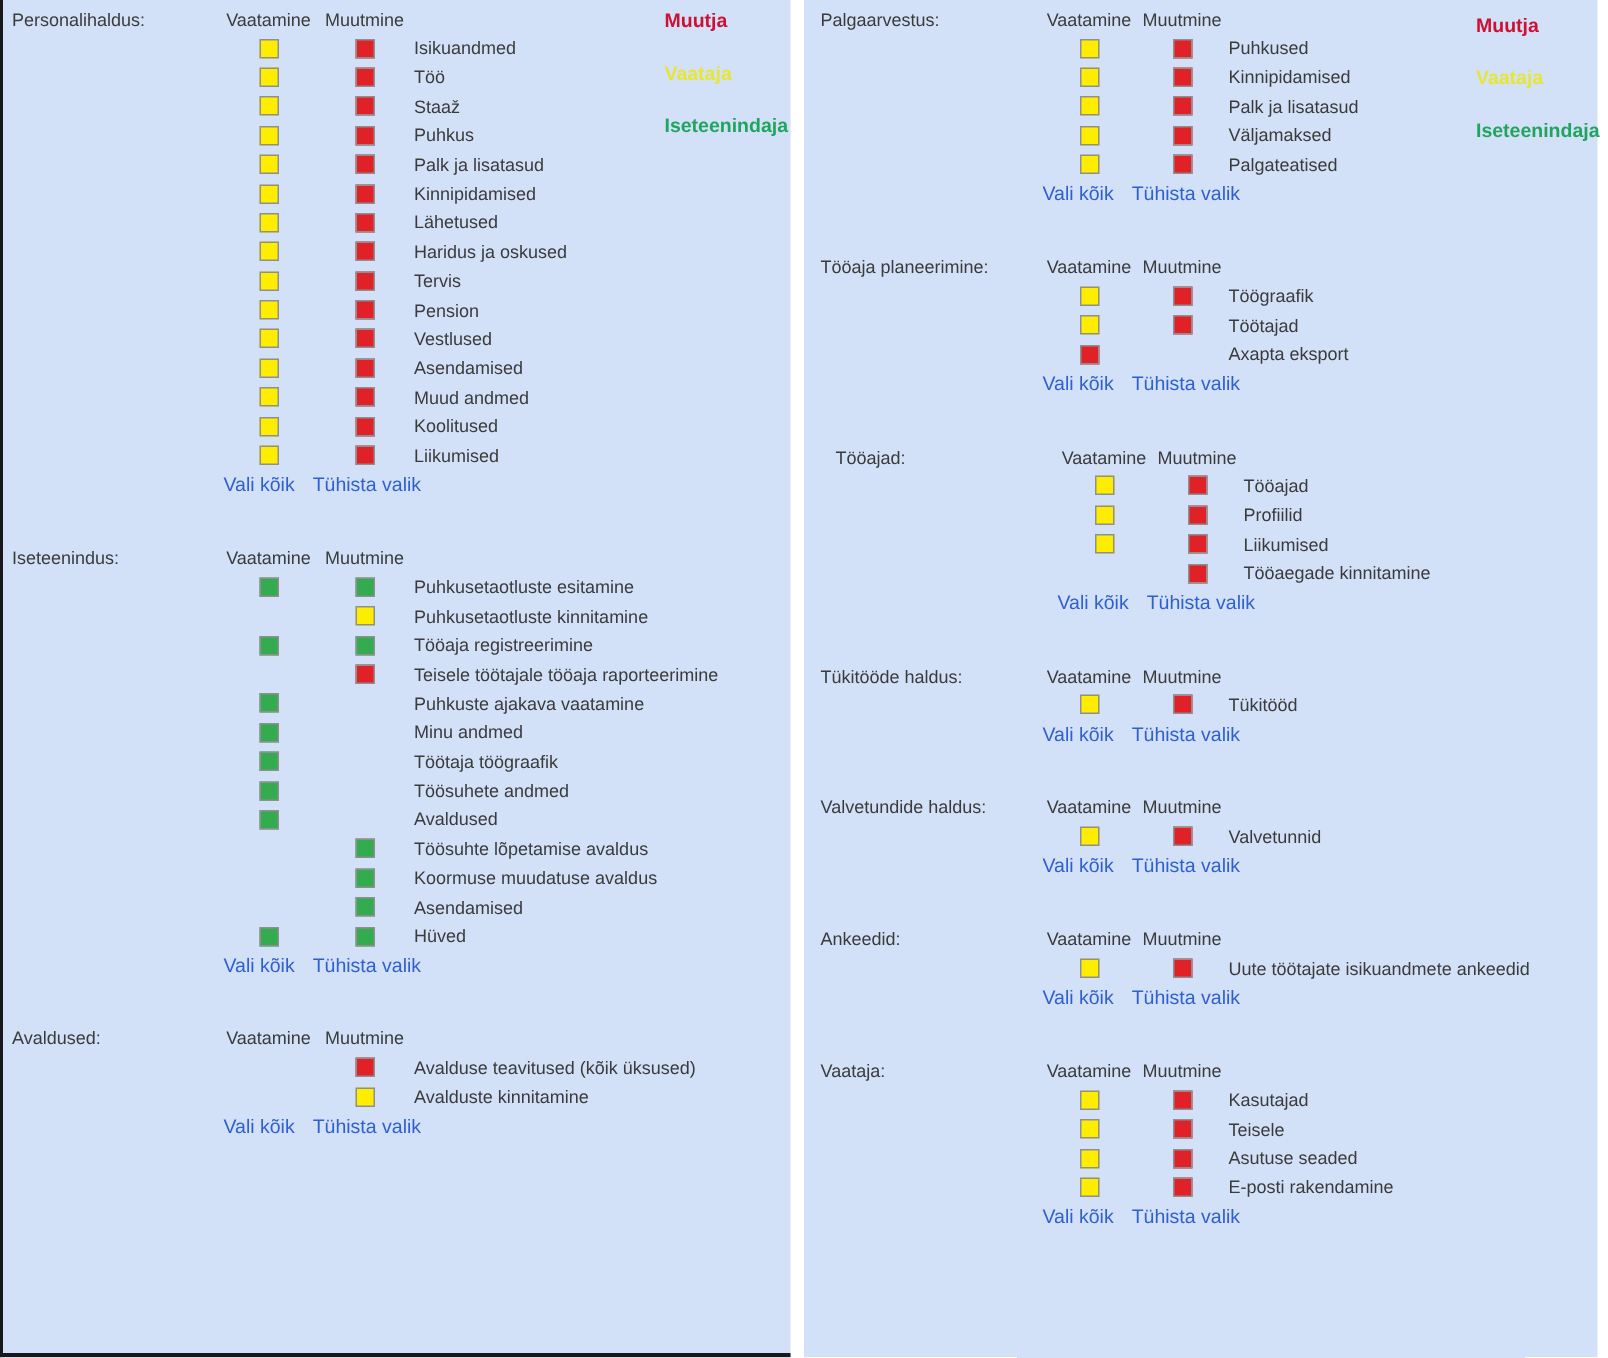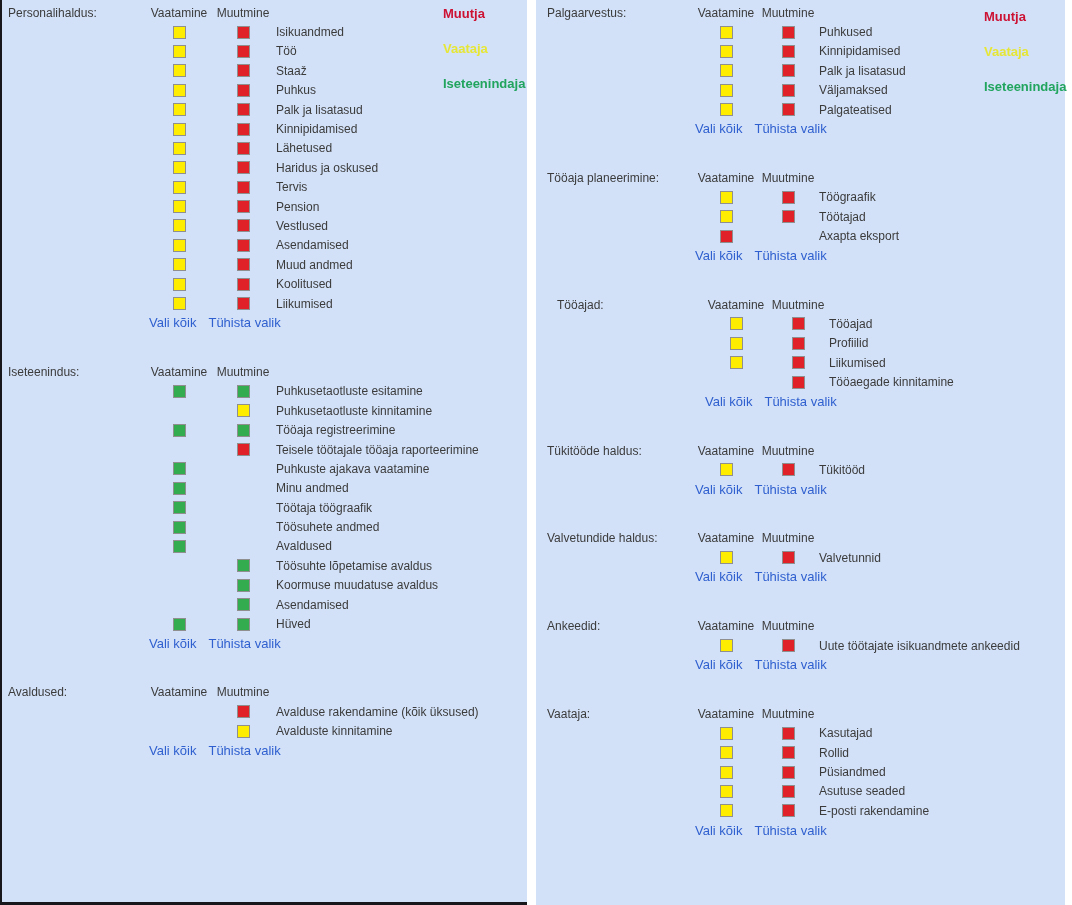--- a/index.html
+++ b/index.html
@@ -340,21 +340,21 @@
             <div></div>
           </div>
           <div class="sec-row">
             <div></div>
             <span class="cbwrap">
               <span class="cb empty"></span>
             </span>
             <span class="cbwrap">
               <span class="cb" style="background:#e02128"></span>
             </span>
-            <div class="label">Avalduse rakendamine (kõik üksused)</div>
+            <div class="label">Avalduse teavitused (kõik üksused)</div>
           </div>
           <div class="sec-row">
             <div></div>
             <span class="cbwrap">
               <span class="cb empty"></span>
             </span>
             <span class="cbwrap">
               <span class="cb" style="background:#ffed00"></span>
             </span>
             <div class="label">Avalduste kinnitamine</div>
@@ -592,31 +592,21 @@
             <div class="label">Kasutajad</div>
           </div>
           <div class="sec-row">
             <div></div>
             <span class="cbwrap">
               <span class="cb" style="background:#ffed00"></span>
             </span>
             <span class="cbwrap">
               <span class="cb" style="background:#e02128"></span>
             </span>
-            <div class="label">Rollid</div>
-          </div>
-          <div class="sec-row">
-            <div></div>
-            <span class="cbwrap">
-              <span class="cb" style="background:#ffed00"></span>
-            </span>
-            <span class="cbwrap">
-              <span class="cb" style="background:#e02128"></span>
-            </span>
-            <div class="label">Püsiandmed</div>
+            <div class="label">Teisele</div>
           </div>
           <div class="sec-row">
             <div></div>
             <span class="cbwrap">
               <span class="cb" style="background:#ffed00"></span>
             </span>
             <span class="cbwrap">
               <span class="cb" style="background:#e02128"></span>
             </span>
             <div class="label">Asutuse seaded</div>

